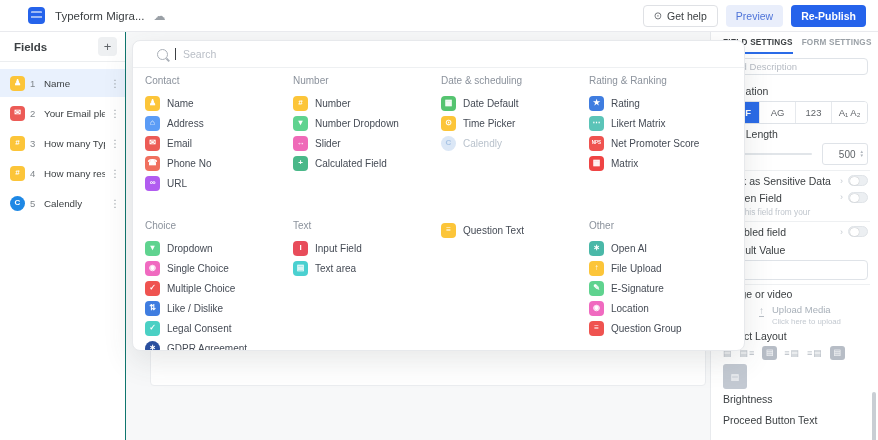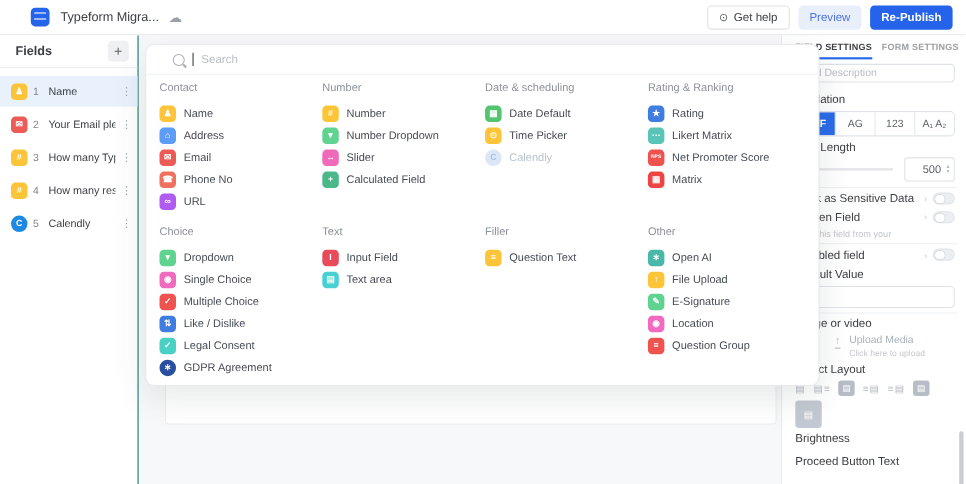--- a/index.html
+++ b/index.html
@@ -39,21 +39,21 @@
 .fi{width:15px;height:15px;border-radius:4px;display:flex;align-items:center;justify-content:center;color:#fff;font-size:8px;font-weight:700;flex:none;line-height:1}
 .fi.circle{border-radius:50%}
 
 .dd{position:absolute;left:132px;top:40px;width:613px;height:311px;background:#fff;border:1px solid #e7e9ec;border-radius:8px;box-shadow:0 10px 30px rgba(60,64,67,.12);z-index:20;overflow:hidden}
 .dd-search{height:27px;border-bottom:1px solid #eef0f2;display:flex;align-items:center;padding:0 24px;gap:7px}
 .search-ic{width:11px;height:11px;border:1.5px solid #aab0b8;border-radius:50%;position:relative;flex:none}
 .search-ic::after{content:'';position:absolute;width:4px;height:1.5px;background:#aab0b8;transform:rotate(45deg);left:8px;top:9px}
 .caret{width:1px;height:12px;background:#3c4043}
 .dd-search input{border:none;outline:none;flex:1;font-size:10.5px;color:#3c4043}
 .dd-search input::placeholder{color:#b9bec6}
-.dd-grid{display:grid;grid-template-columns:repeat(4,148px);padding:7px 0 0 12px;row-gap:13px}
+.dd-grid{display:grid;grid-template-columns:repeat(4,148px);padding:7px 0 0 12px;row-gap:27px}
 .cat-head{font-size:10px;color:#8b929c;height:13px;margin-bottom:5px}
 .pick{height:20px;display:flex;align-items:center;gap:7px}
 .pick .lbl{font-size:10px;color:#454b55}
 .pick.disabled .lbl{color:#b9c2cc}
 
 .sp{position:absolute;left:710px;top:32px;width:168px;height:408px;background:#fff;border-left:1px solid #e8eaed;padding:0 10px 0 12px;font-size:10.5px;color:#3c4043;z-index:5}
 .sp-tabs{display:flex;gap:9px;margin-top:6px;height:16px}
 .sp-tab{font-size:8.2px;font-weight:700;color:#9aa0a6;letter-spacing:.2px;white-space:nowrap}
 .sp-tab.active{color:#3c4043;border-bottom:2px solid #2a6be8;padding-bottom:2px}
 .sp-input{width:100%;height:17px;border:1px solid #dfe3e8;border-radius:4px;font-size:9.5px;padding:0 6px;color:#5f6368;margin-top:4px;outline:none}
@@ -347,21 +347,20 @@
           <div class="pick">
             <span class="fi" style="background: rgb(232, 76, 90);">I</span>
             <span class="lbl">Input Field</span>
           </div>
           <div class="pick">
             <span class="fi" style="background: rgb(74, 208, 208);">▤</span>
             <span class="lbl">Text area</span>
           </div>
         </div>
         <div class="cat">
-          <div class="cat-head">Filler</div>
           <div class="pick">
             <span class="fi" style="background: rgb(252, 197, 57);">≡</span>
             <span class="lbl">Question Text</span>
           </div>
         </div>
         <div class="cat">
           <div class="cat-head">Other</div>
           <div class="pick">
             <span class="fi" style="background: rgb(74, 184, 168);">∗</span>
             <span class="lbl">Open AI</span>

